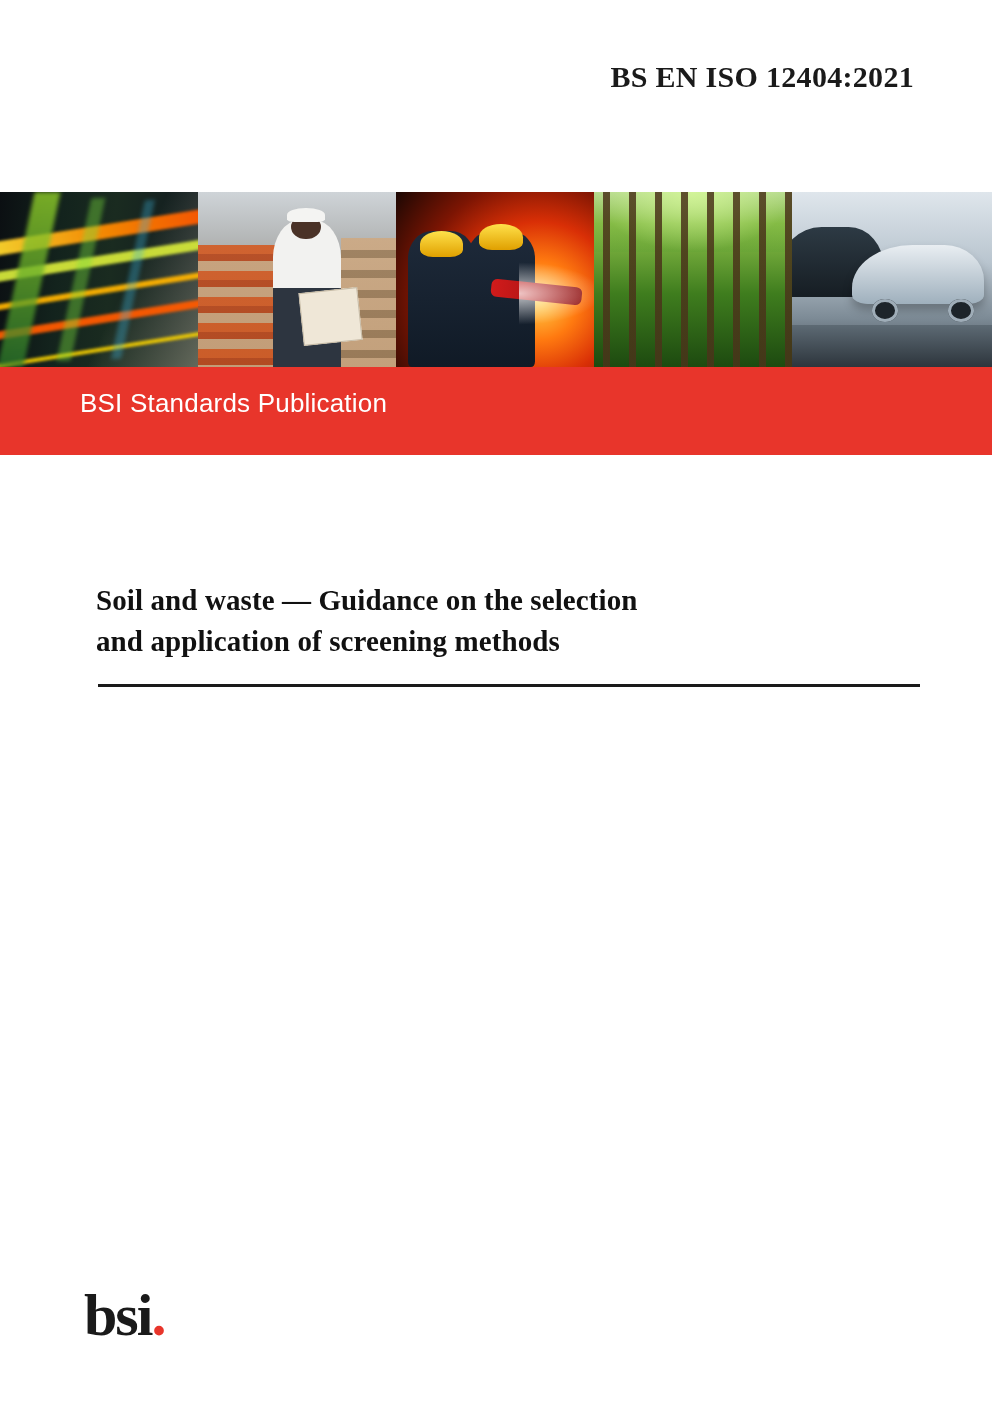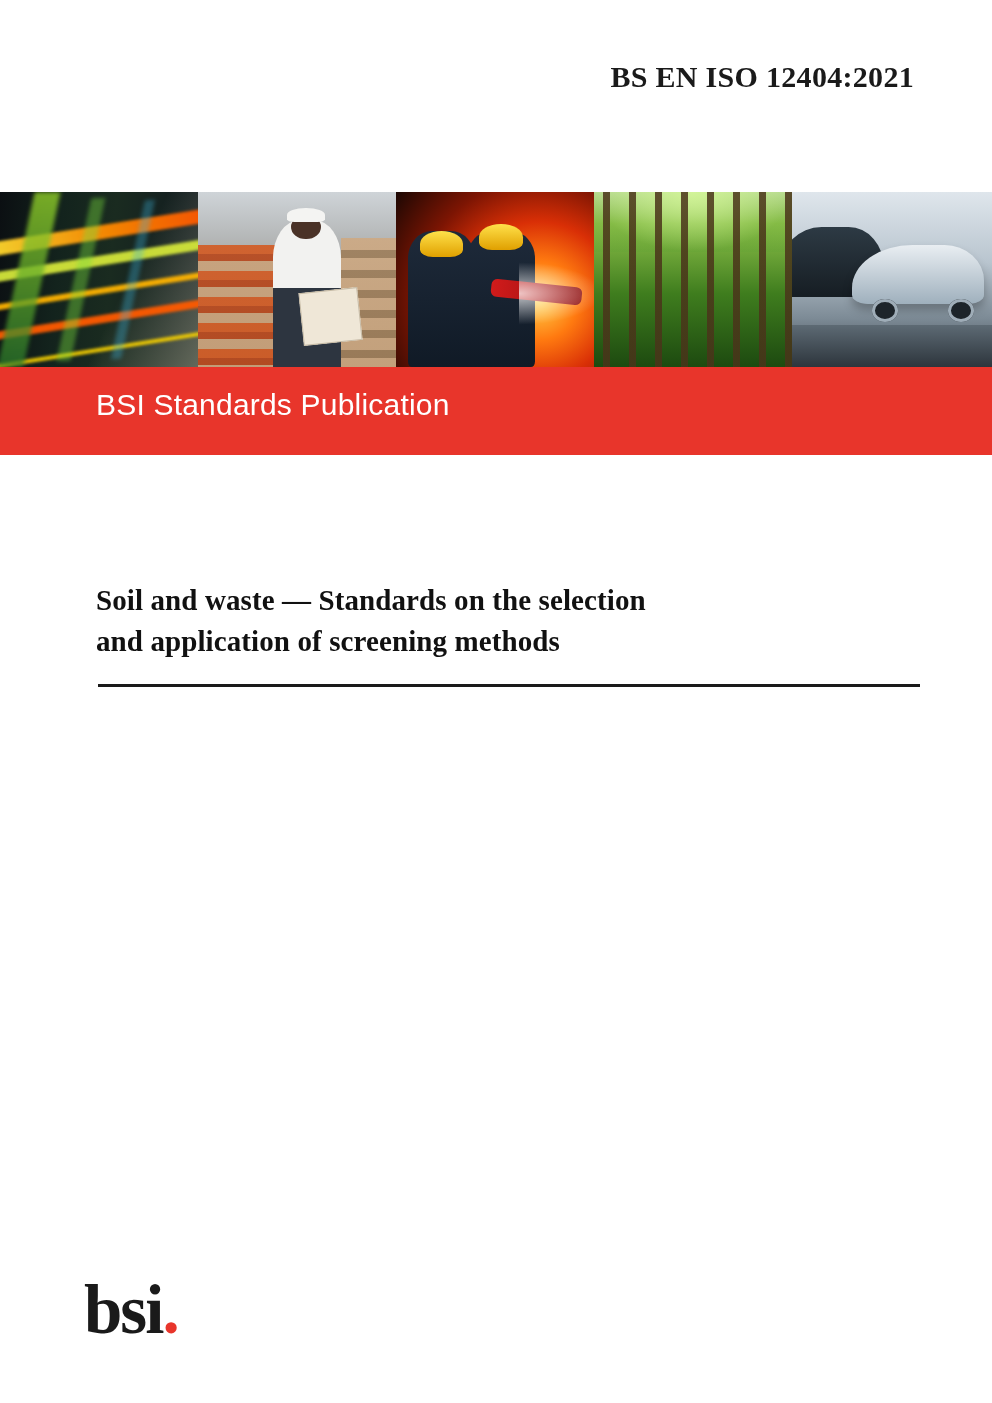--- a/index.html
+++ b/index.html
@@ -192,23 +192,23 @@
   .red-bar {
     position: absolute;
     top: 367px;
     left: 0;
     width: 992px;
     height: 88px;
     background: #e8352b;
   }
   .red-bar-text {
     position: absolute;
-    left: 96px;
+    left: 80px;
     top: 388px;
-    font-size: 30px;
+    font-size: 26px;
     color: #ffffff;
     letter-spacing: .2px;
   }
 
   
   .title {
     position: absolute;
     left: 96px;
     top: 580px;
     width: 800px;
@@ -228,21 +228,21 @@
     background: #1a1a1a;
   }
 
   
   .logo {
     position: absolute;
     left: 84px;
     bottom: 58px;
     font-family: "Liberation Serif", serif;
     font-weight: bold;
-    font-size: 69px;
+    font-size: 60px;
     line-height: 1;
     color: #1a1a1a;
     letter-spacing: -2px;
   }
   .logo .dot { color: #e8352b; }
 </style>
 </head>
 <body>
 
 <div class="std-number">BS EN ISO 12404:2021</div>
@@ -279,20 +279,20 @@
     <div class="car-a"></div>
     <div class="wheel1"></div>
     <div class="wheel2"></div>
   </div>
 </div>
 
 <div class="red-bar"></div>
 <div class="red-bar-text">BSI Standards Publication</div>
 
 <div class="title">
-  <div>Soil and waste — Standards on the selection</div>
+  <div>Soil and waste — Guidance on the selection</div>
   <div>and application of screening methods</div>
 </div>
 <div class="title-rule"></div>
 
 <div class="logo">
   <span>bsi</span><span class="dot">.</span>
 </div>
 
 </body></html>

